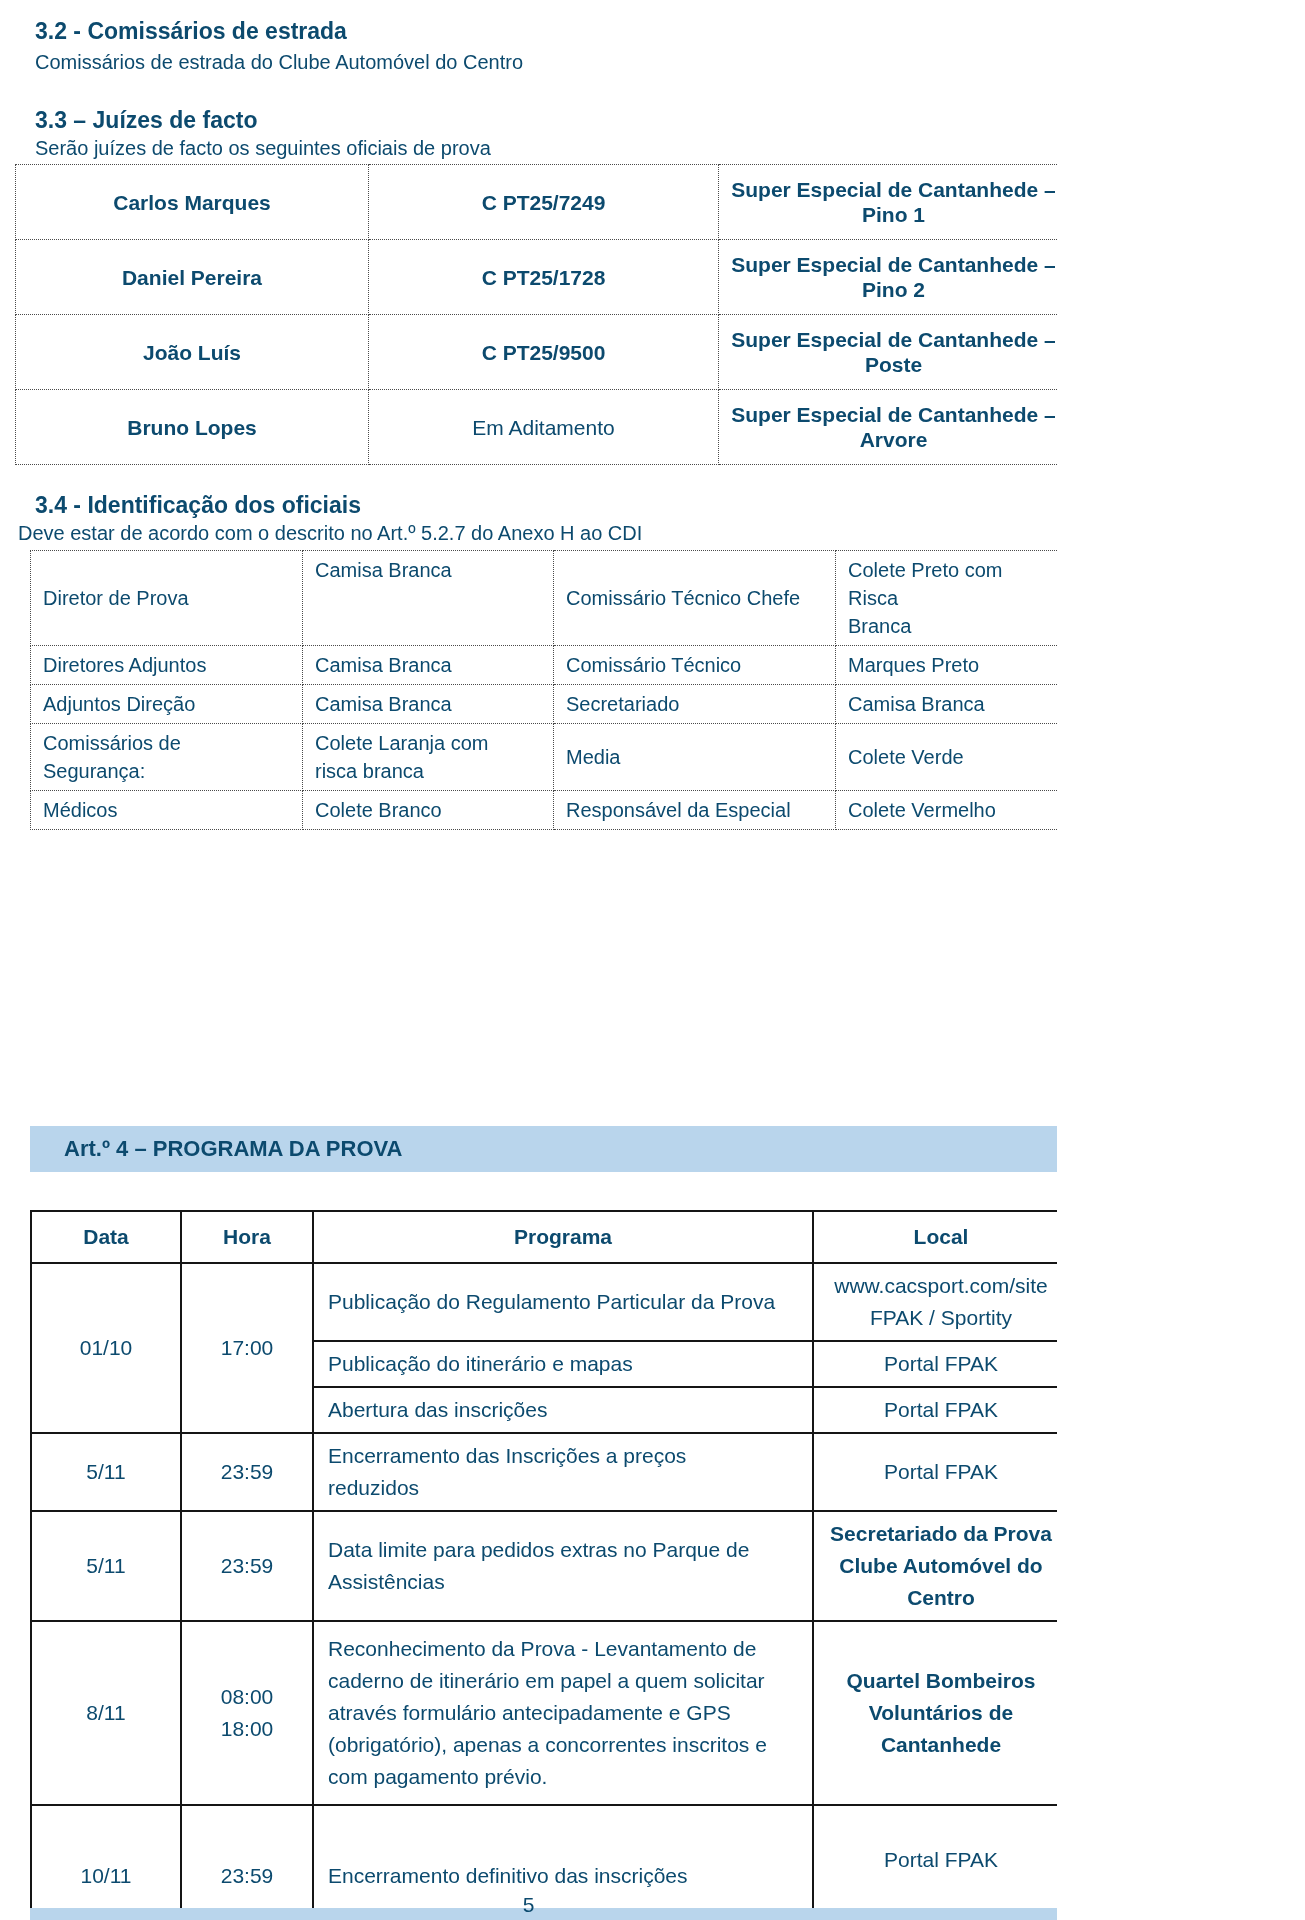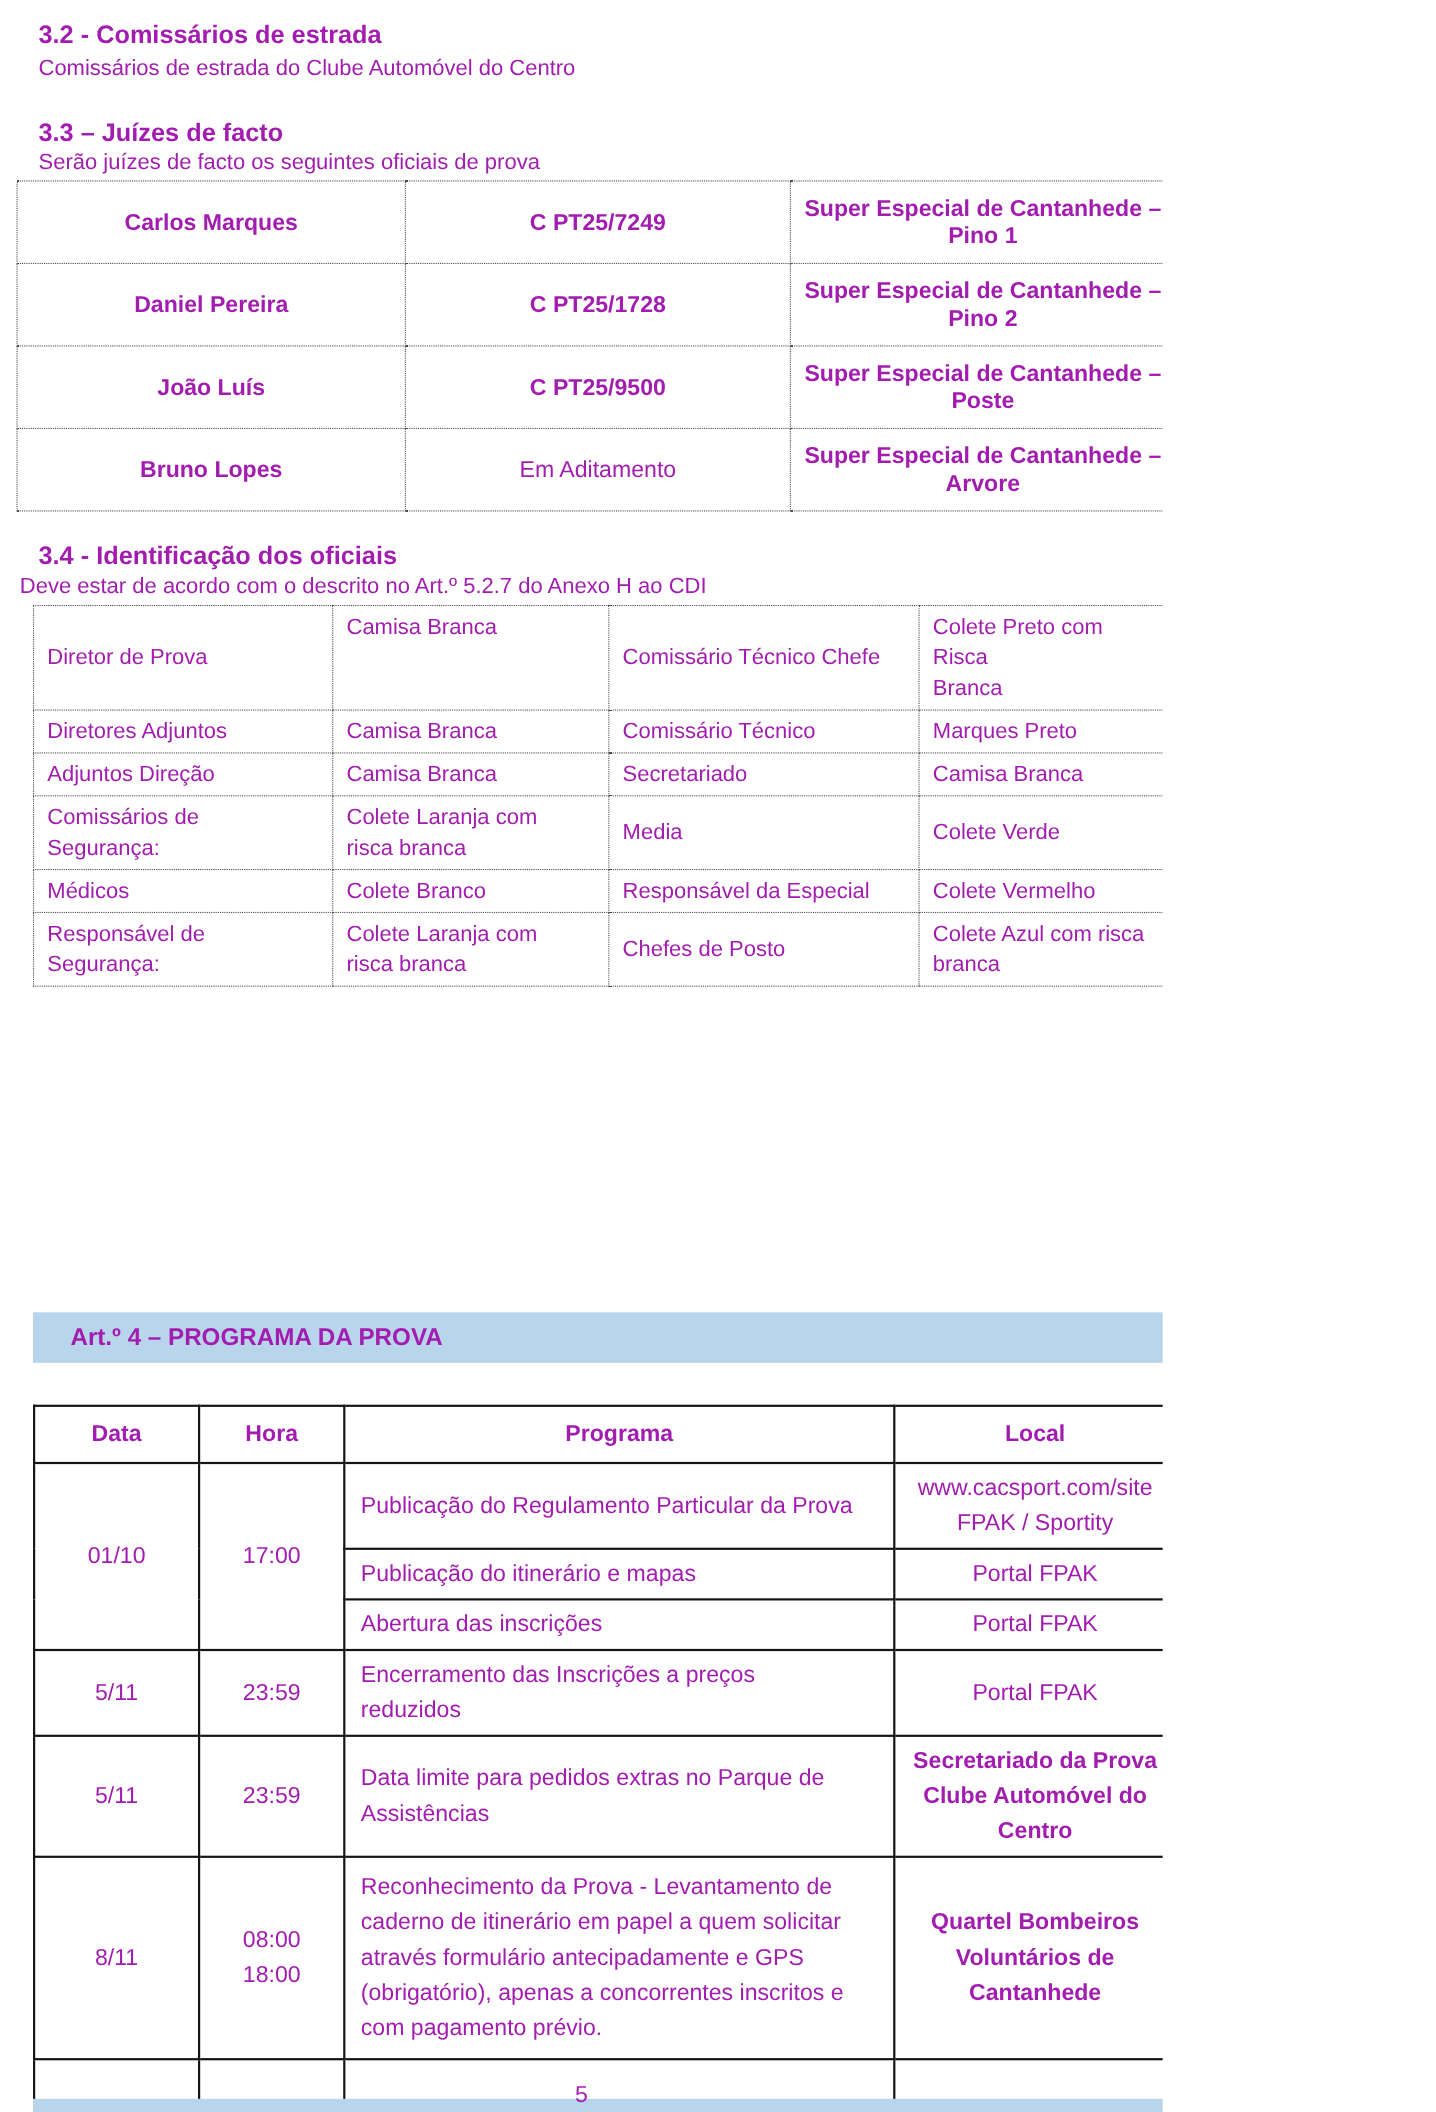--- a/index.html
+++ b/index.html
@@ -1,19 +1,19 @@
 <!DOCTYPE html>
 <html><head>
 <meta charset="utf-8">
 <style>
   * { margin:0; padding:0; box-sizing:border-box; }
   html,body { background:#ffffff; }
   .page {
     position:relative; width:1057px; height:1920px; overflow:hidden;
-    background:#ffffff; color:#a21caf;
+    background:#ffffff; color:#0c4a6e;
     font-family:"Liberation Sans", sans-serif;
   }
   .sec-h  { font-size:23px; font-weight:bold; margin-left:35px; line-height:26px; }
   .first  { padding-top:18px; }
   .body-p { font-size:20px; margin-left:35px; margin-top:5px; line-height:26px; }
   .mt33   { margin-top:32px; }
   .h34    { margin-top:27px; }
   .p34    { margin-left:18px; margin-top:2px; }
 
   
@@ -130,29 +130,20 @@
 risca branca</td>
       <td>Media</td>
       <td>Colete Verde</td>
     </tr>
     <tr style="height:37px">
       <td>Médicos</td>
       <td>Colete Branco</td>
       <td>Responsável da Especial</td>
       <td>Colete Vermelho</td>
     </tr>
-    <tr style="height:66px">
-      <td>Responsável de
-Segurança:</td>
-      <td>Colete Laranja com
-risca branca</td>
-      <td>Chefes de Posto</td>
-      <td>Colete Azul com risca
-branca</td>
-    </tr>
   </tbody>
     </table>
 
   <div class="banner" style="background: rgb(185, 213, 236);">
     <span>Art.º 4 – PROGRAMA DA PROVA</span>
   </div>
 
   <table class="program">
     <colgroup>
         <col style="width:150px">

